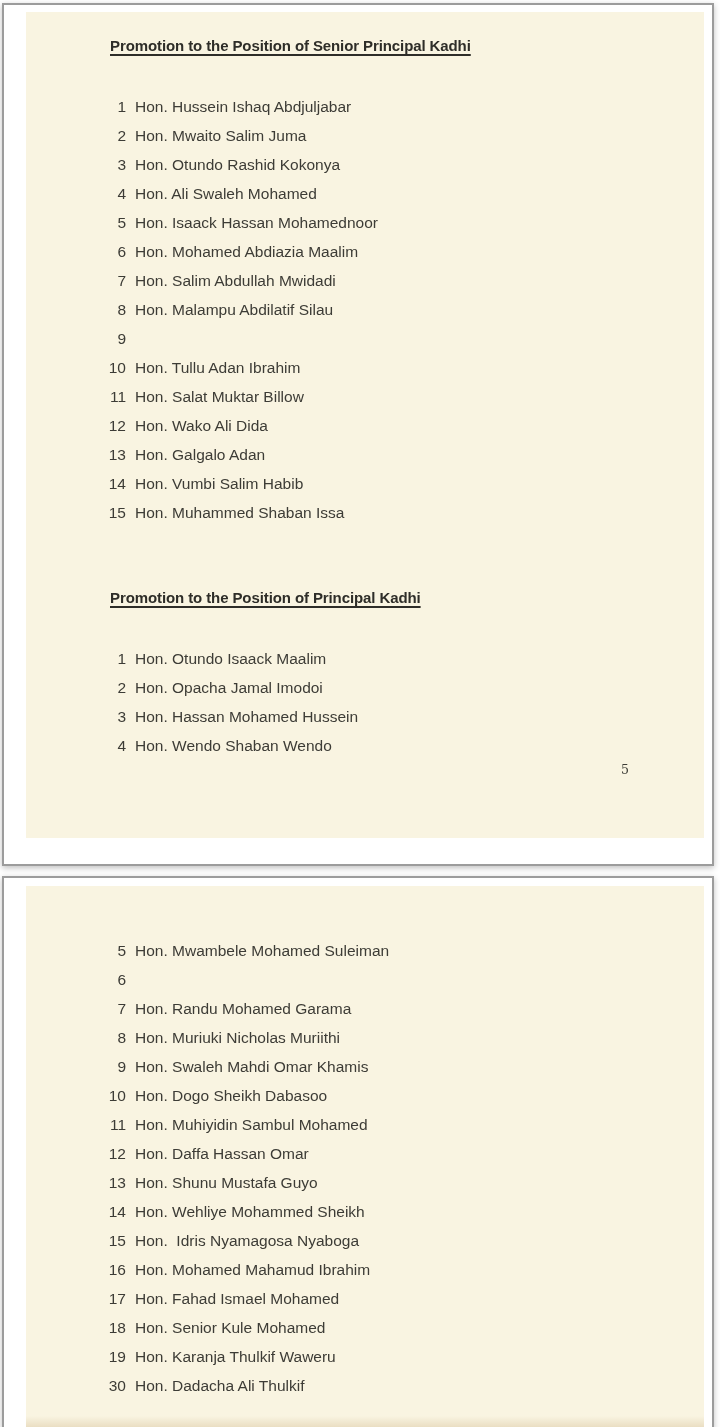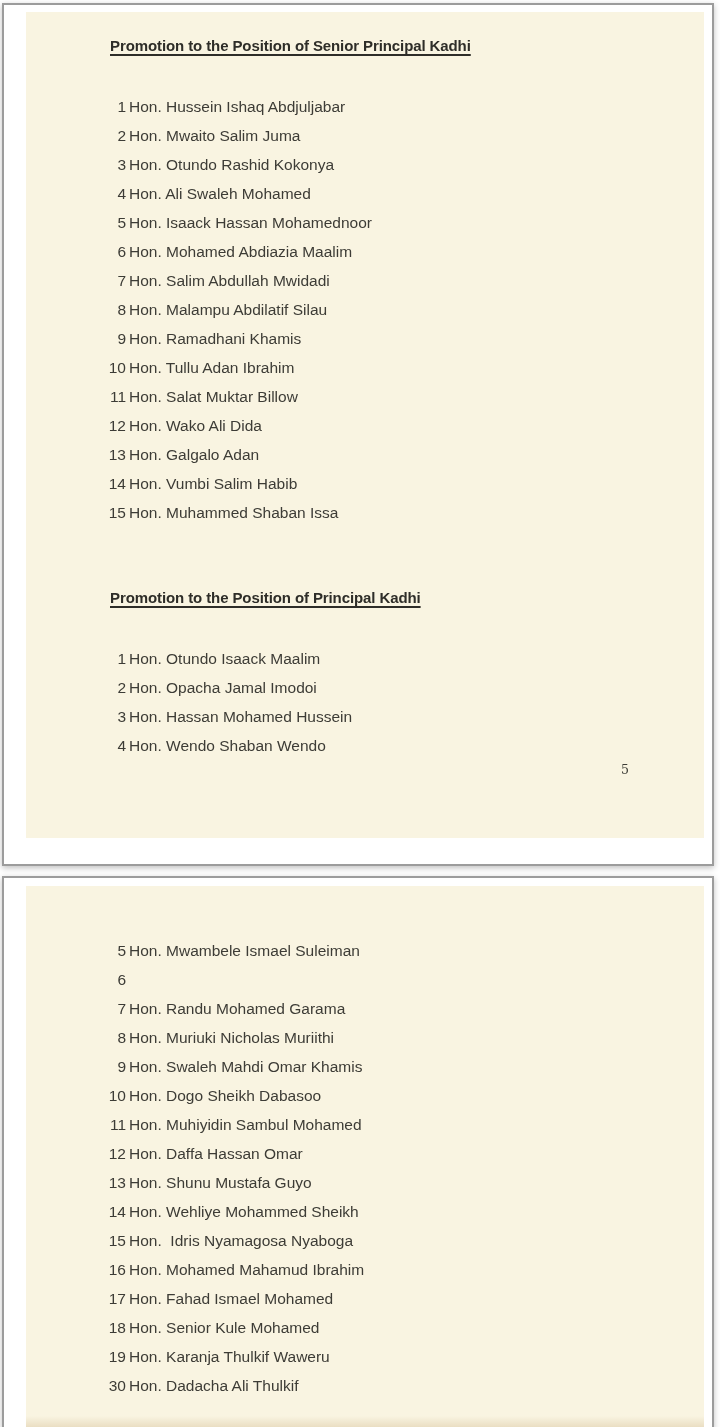--- a/index.html
+++ b/index.html
@@ -74,21 +74,21 @@
     font-size: 15.5px;
     line-height: 19px;
     color: #3d3c36;
   }
   .row .num {
     width: 100px;
     text-align: right;
     flex: 0 0 auto;
   }
   .row .nm {
-    margin-left: 3px;
+    margin-left: 9px;
     white-space: pre;
   }
   .page-num {
     position: absolute;
     top: 750px;
     right: 75px;
     font-family: "DejaVu Serif", serif;
     font-size: 12.5px;
     color: #3d3c36;
   }
@@ -130,21 +130,20 @@
             <div class="row">
               <span class="num">7</span>
               <span class="nm">Hon. Salim Abdullah Mwidadi</span>
             </div>
             <div class="row">
               <span class="num">8</span>
               <span class="nm">Hon. Malampu Abdilatif Silau</span>
             </div>
             <div class="row">
               <span class="num">9</span>
-              <span class="nm">Hon. Ramadhani Khamis</span>
             </div>
             <div class="row">
               <span class="num">10</span>
               <span class="nm">Hon. Tullu Adan Ibrahim</span>
             </div>
             <div class="row">
               <span class="num">11</span>
               <span class="nm">Hon. Salat Muktar Billow</span>
             </div>
             <div class="row">
@@ -188,21 +187,21 @@
       </div>
       <div class="page-num">5</div>
     </div>
   </div>
 
   <div class="page-card" id="card2">
     <div class="paper" id="paper2">
       <div class="name-list" id="list3">
           <div class="row">
             <span class="num">5</span>
-            <span class="nm">Hon. Mwambele Ismael Suleiman</span>
+            <span class="nm">Hon. Mwambele Mohamed Suleiman</span>
           </div>
           <div class="row">
             <span class="num">6</span>
           </div>
           <div class="row">
             <span class="num">7</span>
             <span class="nm">Hon. Randu Mohamed Garama</span>
           </div>
           <div class="row">
             <span class="num">8</span>

